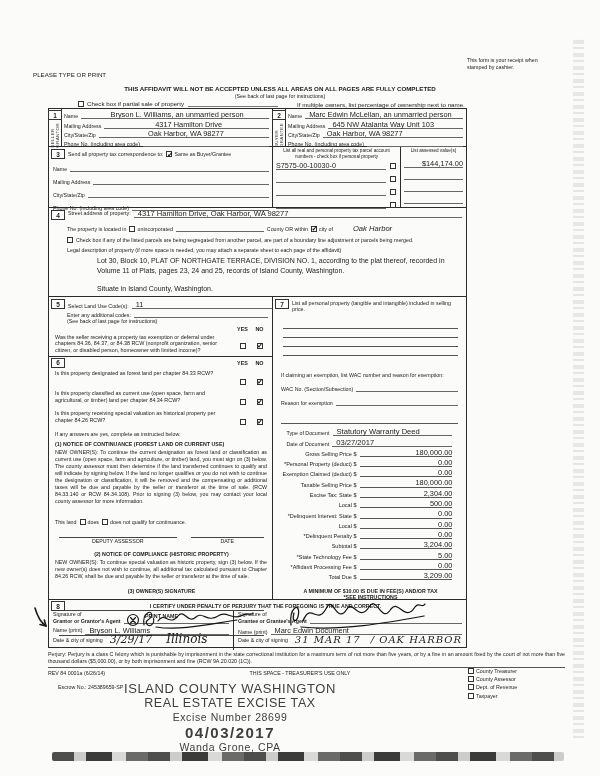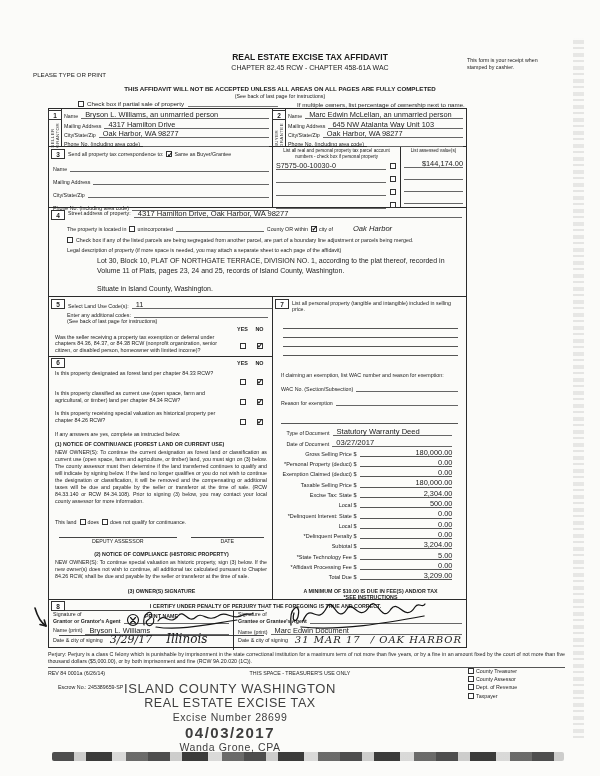--- a/index.html
+++ b/index.html
@@ -43,45 +43,41 @@
      background:repeating-linear-gradient(90deg,rgba(35,35,35,.8) 0 22px,rgba(120,120,120,.35) 22px 34px,rgba(25,25,25,.85) 34px 60px,rgba(140,140,140,.3) 60px 74px,rgba(45,45,45,.7) 74px 96px);}
   svg.sig{position:absolute;pointer-events:none;}
 </style>
 </head>
 <body>
 
 <div class="page">
 
   <div class="abs t6" style="left:33px;top:71px;">PLEASE TYPE OR PRINT</div>
 
-  <div class="abs ctr" style="left:150px;top:52px;width:320px;">
-    <div class="b t8">REAL ESTATE EXCISE TAX AFFIDAVIT</div>
-    <div class="t7" style="margin-top:2px;">CHAPTER 82.45 RCW - CHAPTER 458-61A WAC</div>
-  </div>
   <div class="abs t5" style="left:467px;top:57px;width:82px;line-height:1.3;">This form is your receipt when stamped by cashier.</div>
 
   <div class="abs ctr b t6" style="left:70px;top:85px;width:420px;">THIS AFFIDAVIT WILL NOT BE ACCEPTED UNLESS ALL AREAS ON ALL PAGES ARE FULLY COMPLETED</div>
   <div class="abs ctr t5" style="left:70px;top:93px;width:420px;">(See back of last page for instructions)</div>
 
   <div class="abs" style="left:78px;top:100px;display:flex;align-items:center;">
     <span class="cb"></span>
     <span class="t6" style="margin-left:3px;">Check box if partial sale of property</span>
     <span style="display:inline-block;width:90px;border-bottom:1px solid #777;height:6px;margin-left:4px;"></span>
   </div>
   <div class="abs t6" style="left:297px;top:101px;">If multiple owners, list percentage of ownership next to name.</div>
 
   <div class="form">
 
     <div class="sec half" style="height:38px;">
       <div class="half" style="width:224px;border-right:1px solid #2b2b2b;">
         <div class="vband" style="border-right:1px solid #2b2b2b;">
           <div class="numbox" style="margin-top:1px;">1</div>
           <div class="vlabel">SELLER GRANTOR</div>
         </div>
-        <div style="flex:1;padding-top:1px;">
+        <div style="flex:1;padding-top:1px;text-align:center;">
           <div class="frow">
               <span class="lbl">Name</span>
               <span class="fill">Bryson L. Williams, an unmarried person</span>
             </div>
           <div class="frow">
               <span class="lbl">Mailing Address</span>
               <span class="fill">4317 Hamilton Drive</span>
             </div>
           <div class="frow">
               <span class="lbl">City/State/Zip</span>

